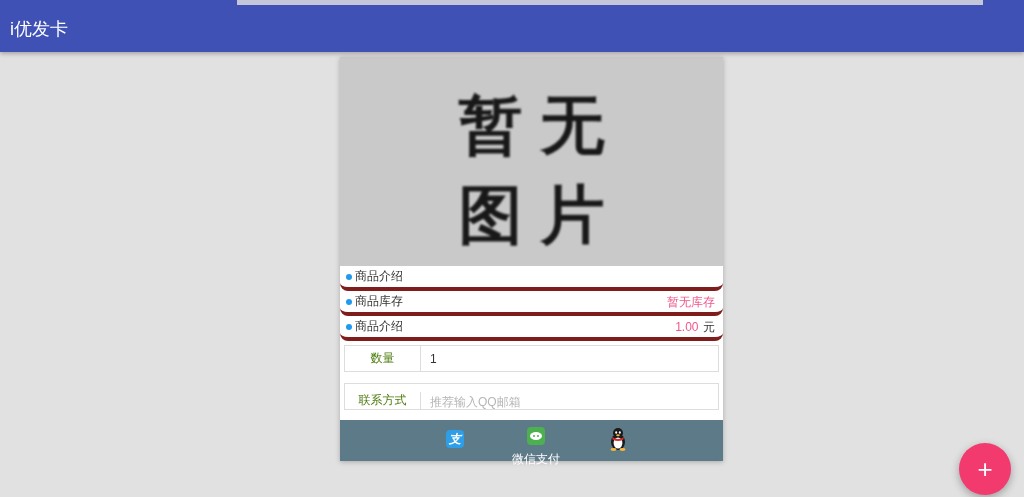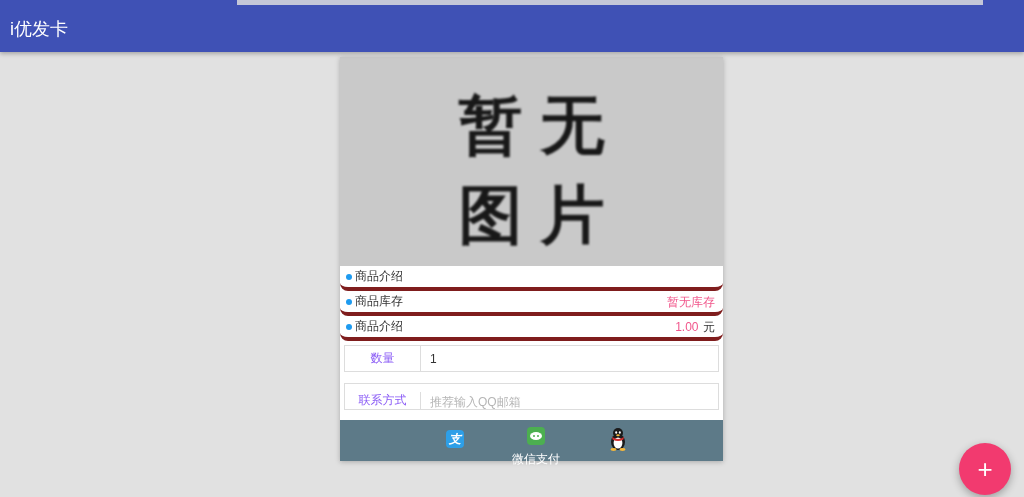--- a/index.html
+++ b/index.html
@@ -80,21 +80,21 @@
     margin: 0 4px;
     border: 1px solid #ddd;
     background: #fff;
   }
   .input-group.qty { margin-top: 4px; }
   .input-group.contact { margin-top: 11px; align-items: flex-end; }
   .ig-label {
     width: 76px; flex: 0 0 auto;
     border-right: 1px solid #ddd;
     display: flex; align-items: center; justify-content: center;
-    font-size: 12px; color: #8b5cf6;
+    font-size: 12px; color: #4d7c0f;
     background: #fff;
   }
   .ig-input {
     flex: 1; border: none; outline: none;
     font-size: 12px; color: #333;
     padding-left: 9px;
     font-family: "Liberation Sans", "DejaVu Sans", sans-serif;
   }
   .ig-input::placeholder { color: #b5b5b5; }
   

